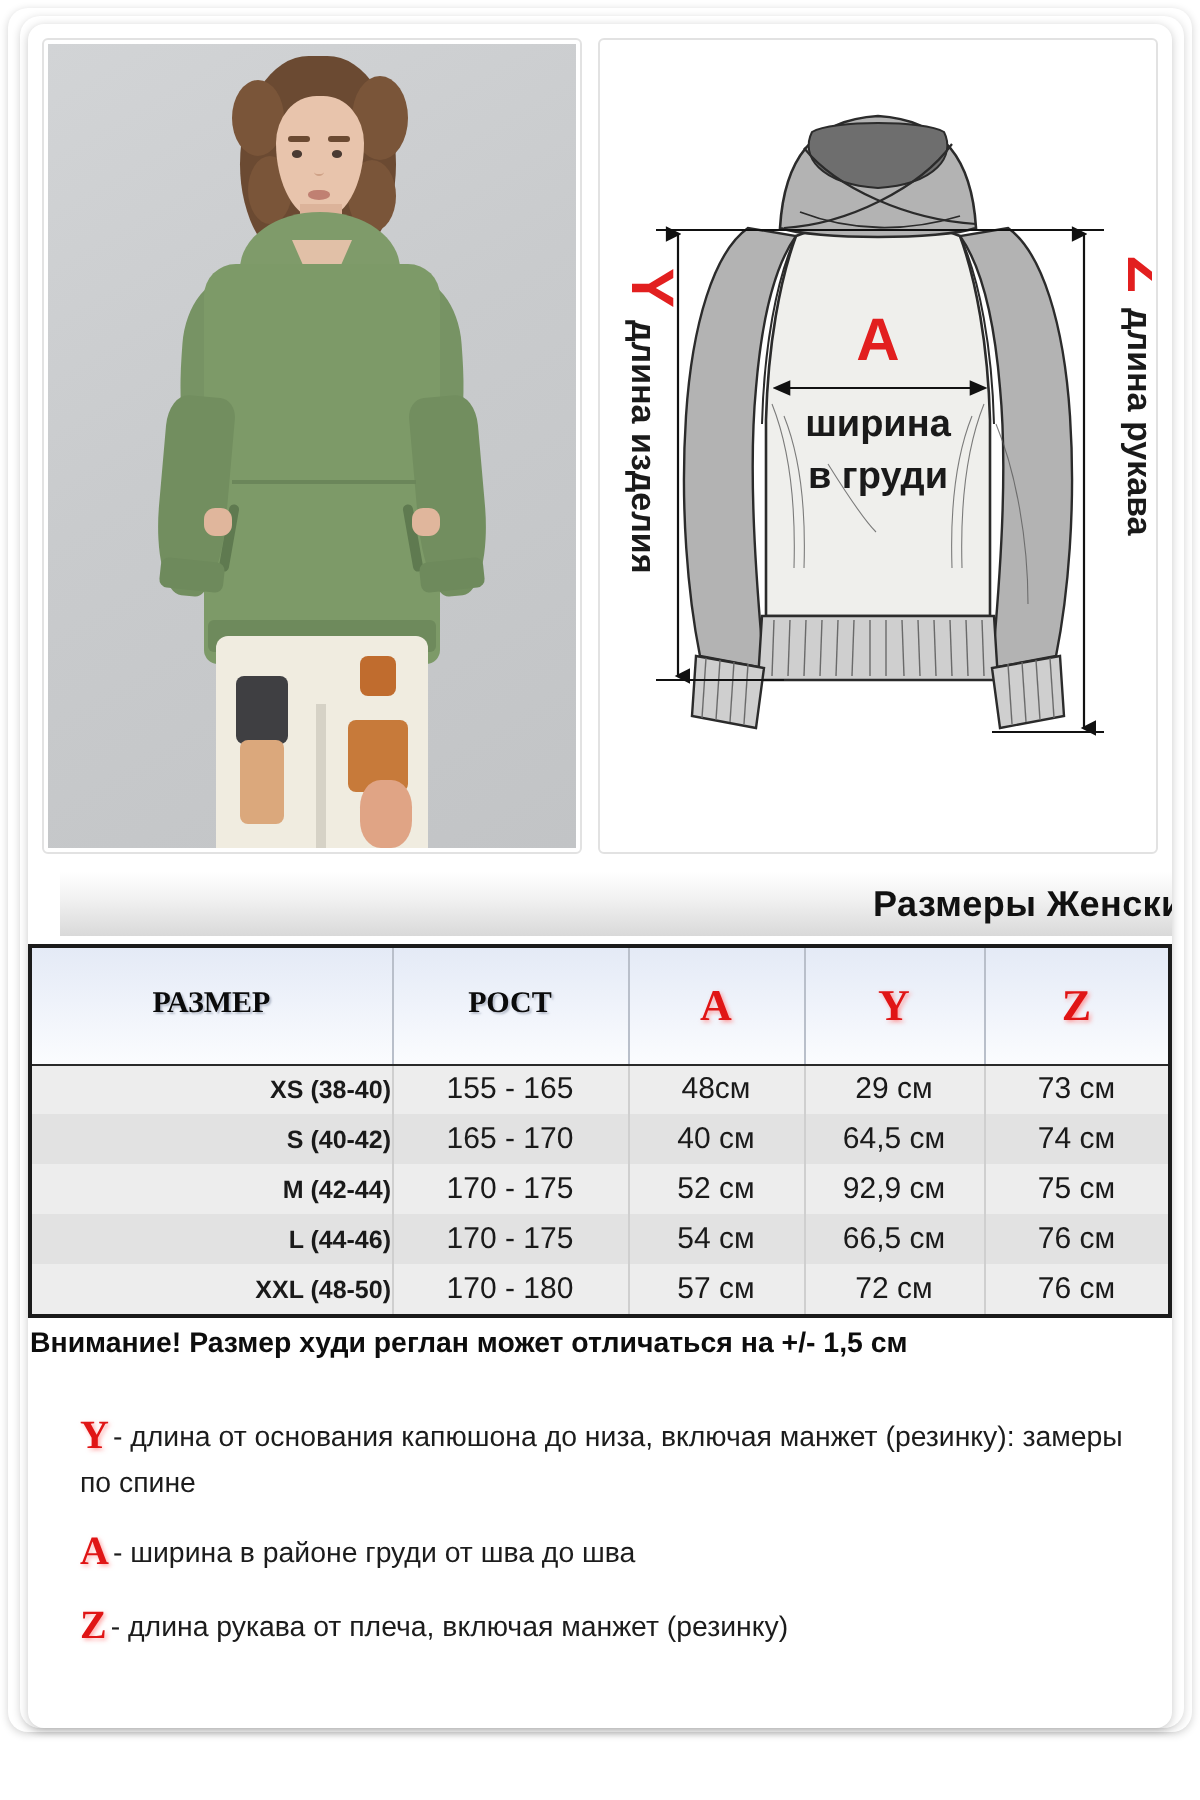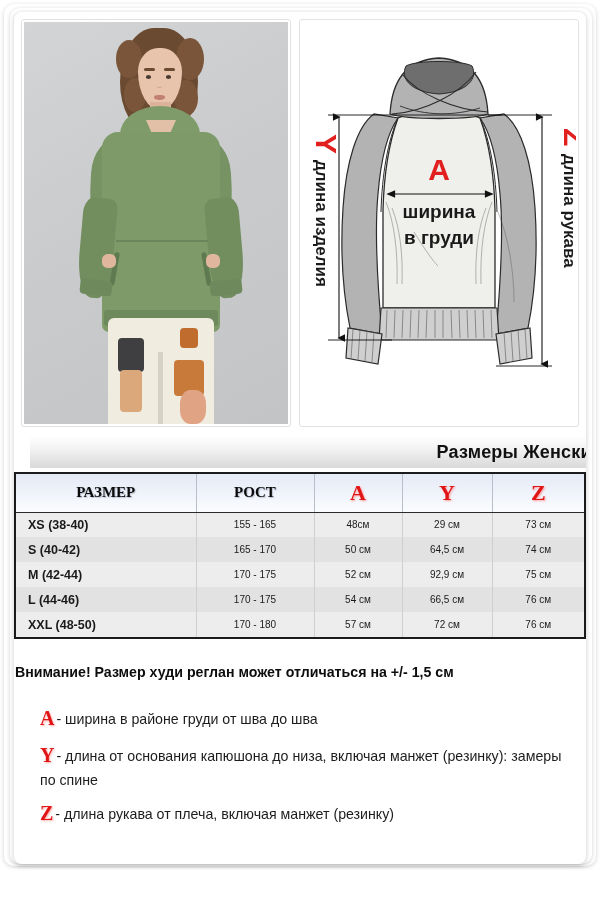--- a/index.html
+++ b/index.html
@@ -232,45 +232,45 @@
   }
   table {
     width: 100%;
     border-collapse: collapse;
     table-layout: fixed;
   }
   thead th {
     background: linear-gradient(to bottom, #e4eaf6 0%, #eef2fa 45%, #fbfcfe 100%);
     border-right: 1px solid #b9bfca;
     border-bottom: 1px solid #2a2a2a;
-    height: 38px;
+    height: 58px;
     text-align: center;
     font-family: "Liberation Serif", serif;
     font-weight: bold;
     font-size: 15px;
     color: #0b0b0b;
     text-shadow: 1px 1px 1px rgba(140,150,170,0.55);
   }
   thead th:last-child { border-right: none; }
   thead th.dim {
     font-size: 22px;
     color: #e01515;
     text-shadow: 1px 1px 2px rgba(255,140,140,0.85);
   }
 
   tbody td {
     height: 25px;
     text-align: center;
-    font-size: 10px;
+    font-size: 15px;
     color: #1a1a1a;
     border-right: 1px solid #cfcfcf;
   }
   tbody td:last-child { border-right: none; }
   tbody td.size-cell {
-    text-align: left;
+    text-align: right;
     padding-left: 12px;
     font-weight: bold;
     font-size: 12.5px;
   }
   tbody tr:nth-child(odd)  td { background: #ededed; }
   tbody tr:nth-child(even) td { background: #e2e2e2; }
 
   .col-size { width: 180px; }
   .col-rost { width: 118px; }
   .col-a    { width: 88px; }
@@ -496,21 +496,21 @@
         <tr>
           <td class="size-cell">XS (38-40)</td>
           <td>155 - 165</td>
           <td>48см</td>
           <td>29 см</td>
           <td>73 см</td>
         </tr>
         <tr>
           <td class="size-cell">S (40-42)</td>
           <td>165 - 170</td>
-          <td>50 см</td>
+          <td>40 см</td>
           <td>64,5 см</td>
           <td>74 см</td>
         </tr>
         <tr>
           <td class="size-cell">M (42-44)</td>
           <td>170 - 175</td>
           <td>52 см</td>
           <td>92,9 см</td>
           <td>75 см</td>
         </tr>
@@ -531,23 +531,23 @@
       </tbody>
     </table>
   </div>
 
   <div class="warning">
     <div>Внимание! Размер худи реглан может отличаться на +/- 1,5 см</div>
   </div>
 
   <div class="legend">
     <div class="legend-row">
-      <span class="lt">A</span><span>- ширина в районе груди от шва до шва</span>
+      <span class="lt">Y</span><span>- длина от основания капюшона до низа, включая манжет (резинку): замеры по спине</span>
     </div>
     <div class="legend-row">
-      <span class="lt">Y</span><span>- длина от основания капюшона до низа, включая манжет (резинку): замеры по спине</span>
+      <span class="lt">A</span><span>- ширина в районе груди от шва до шва</span>
     </div>
     <div class="legend-row">
       <span class="lt">Z</span><span>- длина рукава от плеча, включая манжет (резинку)</span>
     </div>
   </div>
 
 </div>
 
 </body></html>

